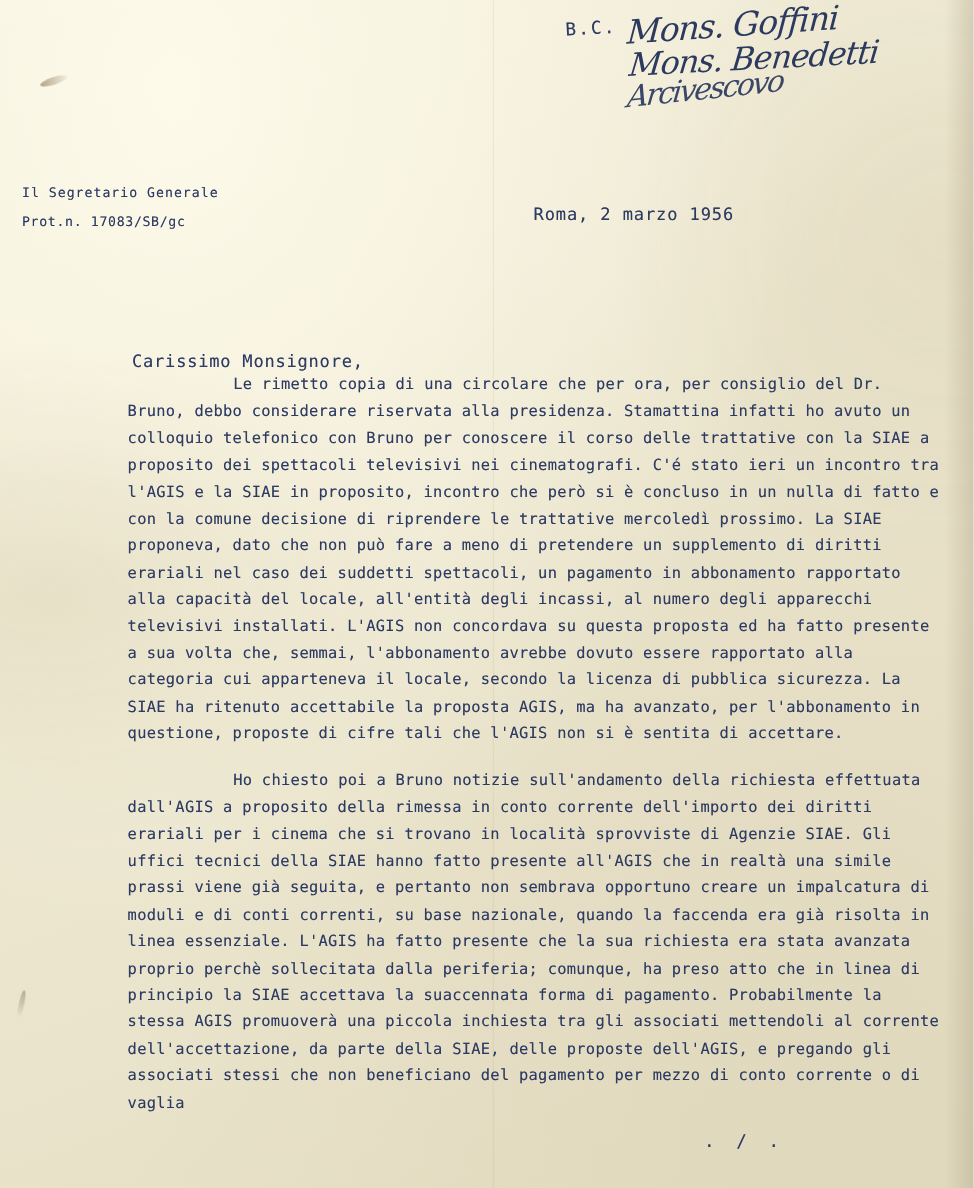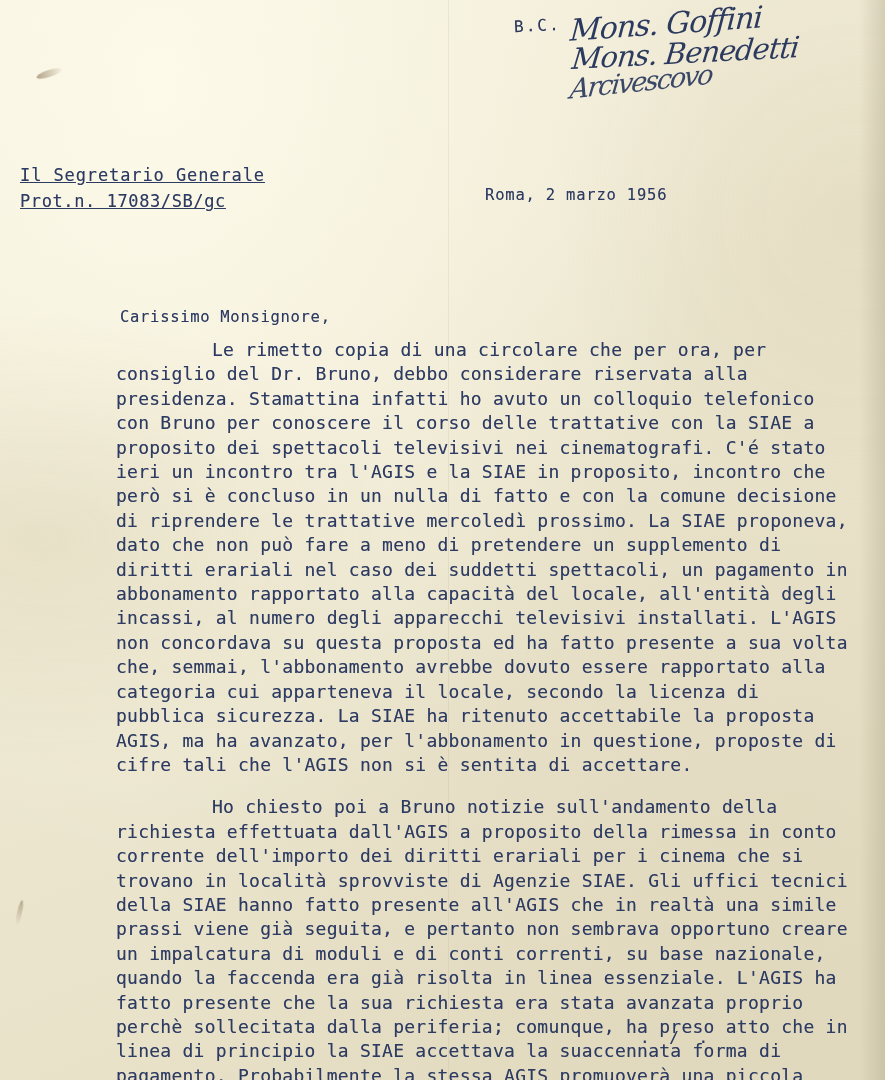--- a/index.html
+++ b/index.html
@@ -127,53 +127,52 @@
     border-radius: 50%;
     filter: blur(0.5px);
   }
 
   
   #header-left {
     position: absolute;
     top: 162px;
     left: 20px;
     line-height: 26px;
-    font-size: 17px;
-    text-decoration: underline;
+    font-size: 12px;
   }
   #header-left .line1 { letter-spacing: 0.9px; }
   #header-left .line2 { letter-spacing: 0.6px; }
 
   #header-right {
     position: absolute;
     top: 186px;
     left: 485px;
     font-size: 15.5px;
     letter-spacing: 0.8px;
   }
 
   
   #salutation {
     position: absolute;
-    top: 308px;
+    top: 320px;
     left: 120px;
     font-size: 15.5px;
     letter-spacing: 0.7px;
   }
 
   
   #body-text {
     position: absolute;
     top: 338px;
     left: 120px;
     width: 735px;
   }
   #body-text p {
     margin: 0 0 18px 16px;
-    font-size: 18px;
+    font-size: 14px;
     line-height: 24.4px;
     letter-spacing: 0.25px;
     text-indent: 0;
   }
   #body-text p .ind {
     display: inline-block;
     width: 96px;
   }
   
   #body-text p.para {

